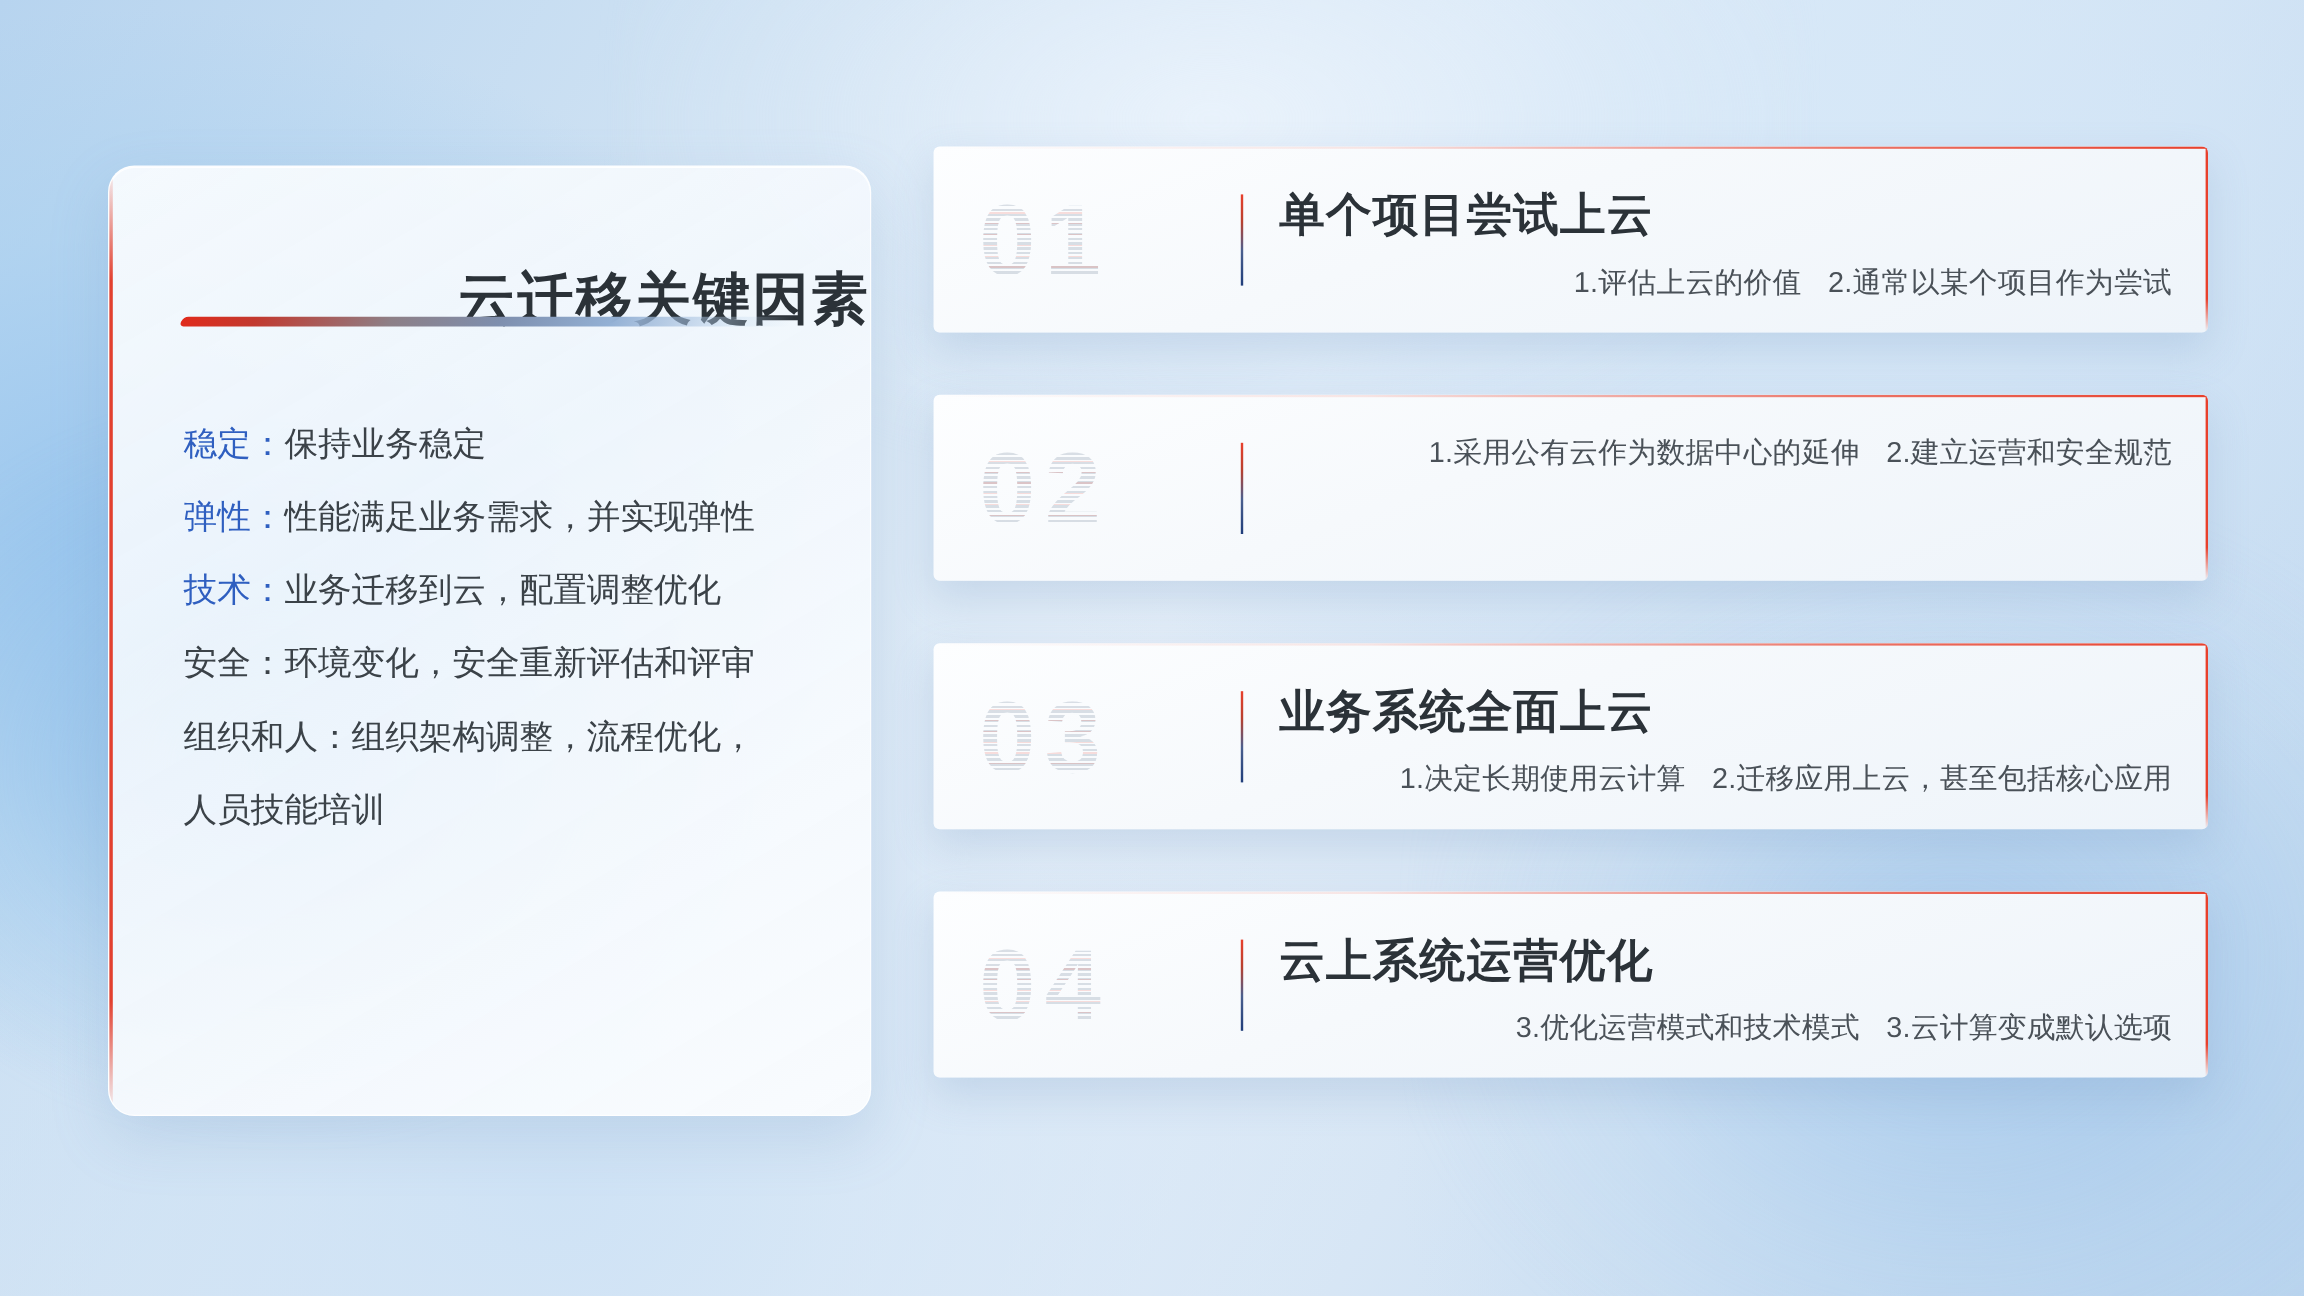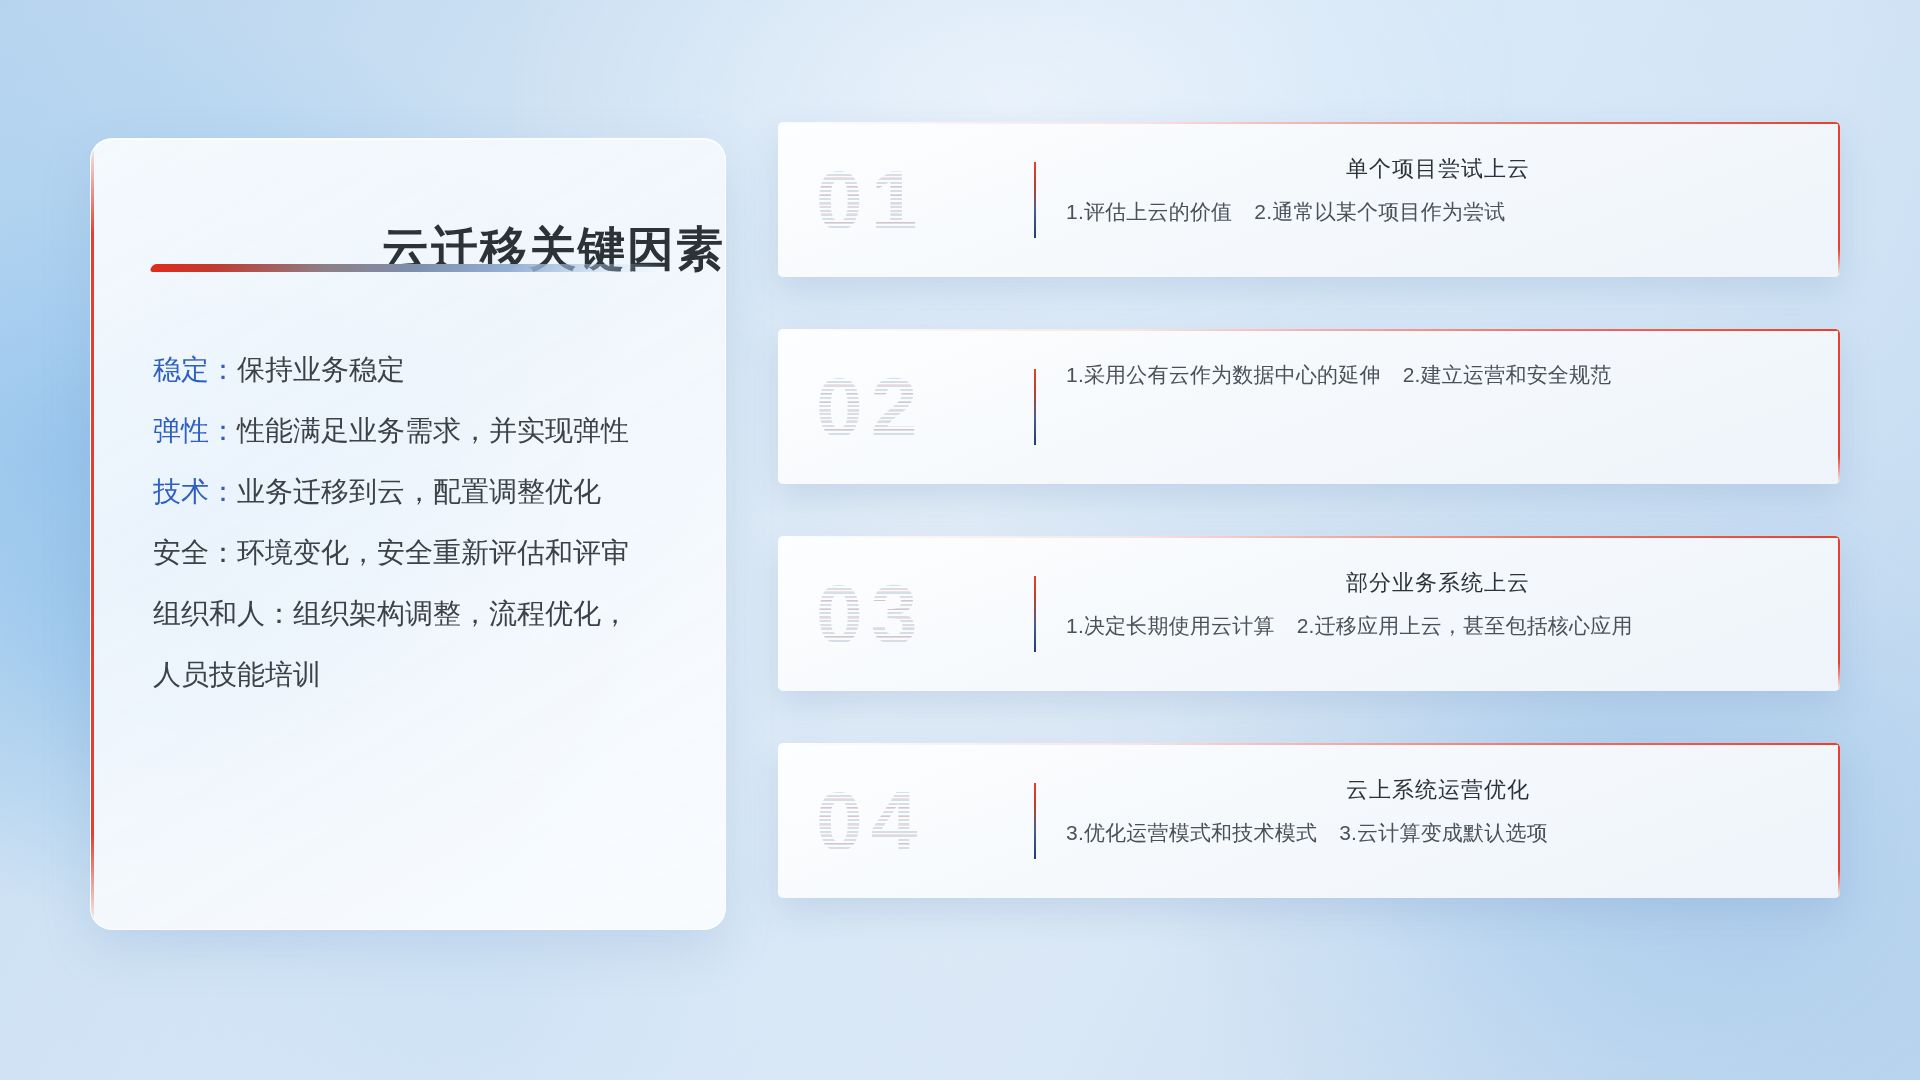--- a/index.html
+++ b/index.html
@@ -170,31 +170,31 @@
     height: 76px;
     background: linear-gradient(180deg, #e8402c 0%, #b8402f 30%, #4a5f8e 62%, #1f3d7a 100%);
   }
   .card-body {
     position: absolute;
     left: 288px;
     top: 32px;
     right: 30px;
   }
   .card-title {
-    font-size: 22px;
-    font-weight: normal;
+    font-size: 38px;
+    font-weight: bold;
     color: #2b3238;
     letter-spacing: 1px;
     margin-bottom: 14px;
-    text-align: center;
   }
   .card-sub {
-    font-size: 21px;
+    font-size: 24px;
     color: #4a5158;
     letter-spacing: 0.2px;
+    text-align: right;
   }
   .card-sub .gap { display: inline-block; width: 22px; }
 </style>
 </head>
 <body>
 
 <div class="bg">
   <div class="bg-glow-1"></div>
   <div class="bg-glow-2"></div>
   <div class="bg-glow-3"></div>
@@ -251,21 +251,21 @@
       </div>
     </div>
   </article>
 
   <article class="card">
     <div class="card-top-line"></div>
     <div class="card-num">03</div>
     <div class="card-num-accent">03</div>
     <div class="card-divider"></div>
     <div class="card-body">
-      <div class="card-title">部分业务系统上云</div>
+      <div class="card-title">业务系统全面上云</div>
       <div class="card-sub">
         <span>1.决定长期使用云计算</span><span class="gap"></span><span>2.迁移应用上云，甚至包括核心应用</span>
       </div>
     </div>
   </article>
 
   <article class="card">
     <div class="card-top-line"></div>
     <div class="card-num">04</div>
     <div class="card-num-accent">04</div>

